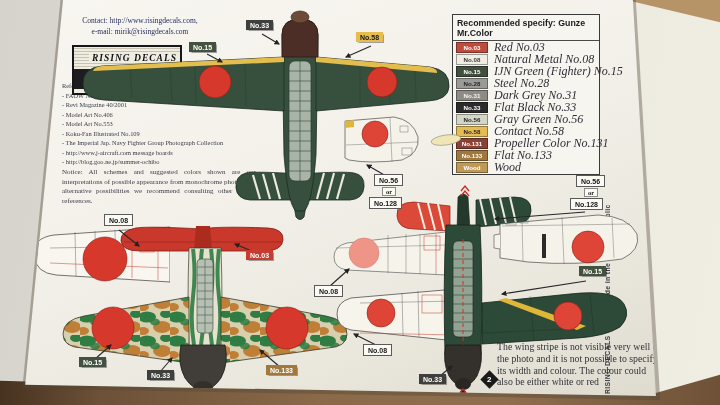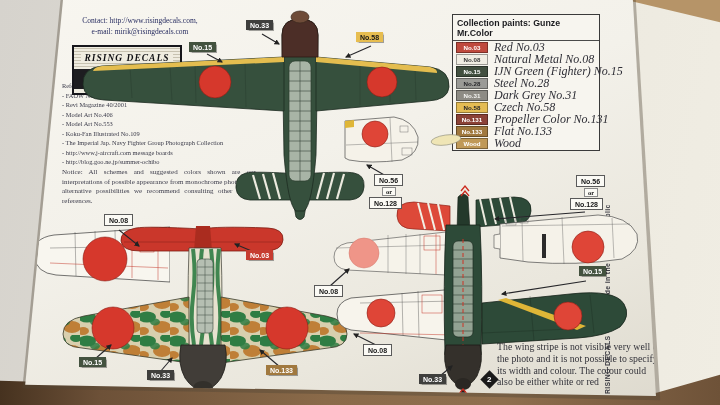--- a/index.html
+++ b/index.html
@@ -18,21 +18,21 @@
   .sheet{position:absolute;inset:0;z-index:3;
     clip-path:polygon(8.75% 0,87.9% 0,91.1% 97.8%,3.5% 95%);
     background:linear-gradient(160deg,#f8f6f0 0%,#f3f1ea 40%,#eae7dd 72%,#dcd8cc 100%);}
   .abs{position:absolute;}
   .art{position:absolute;z-index:10;}
   .overlay{position:absolute;left:0;top:0;z-index:20;}
   
   .contact{left:74px;top:15px;width:132px;text-align:center;
     font-weight:normal;font-size:7.5px;line-height:11px;color:#272c60;}
   .logo{left:72px;top:45px;width:106px;height:46px;border:2px solid #16161b;background:#efece0;z-index:5;}
-  .logo-top{height:22px;display:flex;align-items:center;justify-content:center;
+  .logo-top{height:22px;display:flex;align-items:center;justify-content:flex-end;
     background:repeating-linear-gradient(0deg,#efece0 0 2px,#c7c2b1 2px 3px);}
   .logo-top span{font:italic bold 9.5px "Liberation Serif",serif;letter-spacing:1px;color:#101014;
     background:#efece0;padding:0 3px;white-space:nowrap;}
   .logo-bottom{height:20px;background:#1d1d20;display:flex;align-items:center;justify-content:center;}
   .refs{left:62px;top:81px;width:200px;font-size:6.4px;line-height:9.5px;color:#3b3b4a;}
   .notice{left:62px;top:168px;width:194px;font-size:7px;line-height:9.7px;
     text-align:justify;color:#3b3b4a;}
   .paint-table{left:452px;top:14px;width:146px;border:1.2px solid #3a3a3a;background:#f7f5ef;z-index:6;}
   .pt-title{font:bold 8.8px "Liberation Sans",sans-serif;color:#1b1b1f;
     padding:3px 3px 2px 4px;border-bottom:1px solid #4a4a4a;}
@@ -97,21 +97,21 @@
       <div>- Model Art No.553</div>
       <div>- Koku-Fan Illustrated No.109</div>
       <div>- The Imperial Jap. Navy Fighter Group Photograph Collection</div>
       <div>- http://www.j-aircraft.com message boards</div>
       <div>- http://blog.goo.ne.jp/summer-ochibo</div>
     </div>
 
     <div class="abs notice">Notice: All schemes and suggested colors shown are our interpretations of possible appearance from monochrome photos. For alternative possibilities we recommend consulting other related references.</div>
 
     <div class="abs paint-table">
-      <div class="pt-title">Collection paints: Gunze Mr.Color</div>
+      <div class="pt-title">Recommended specify: Gunze Mr.Color</div>
       <div class="pt-row">
           <span class="pt-chip" style="background: rgb(191, 74, 62); color: rgb(255, 255, 255);">No.03</span>
           <span class="pt-name">Red No.03</span>
         </div>
       <div class="pt-row">
           <span class="pt-chip" style="background: rgb(240, 237, 227); color: rgb(58, 58, 58);">No.08</span>
           <span class="pt-name">Natural Metal No.08</span>
         </div>
       <div class="pt-row">
           <span class="pt-chip" style="background: rgb(65, 79, 63); color: rgb(255, 255, 255);">No.15</span>
@@ -119,22 +119,30 @@
         </div>
       <div class="pt-row">
           <span class="pt-chip" style="background: rgb(154, 154, 150); color: rgb(38, 38, 42);">No.28</span>
           <span class="pt-name">Steel No.28</span>
         </div>
       <div class="pt-row">
           <span class="pt-chip" style="background: rgb(141, 139, 132); color: rgb(245, 245, 242);">No.31</span>
           <span class="pt-name">Dark Grey No.31</span>
         </div>
       <div class="pt-row">
+          <span class="pt-chip" style="background: rgb(43, 43, 43); color: rgb(255, 255, 255);">No.33</span>
+          <span class="pt-name">Flat Black No.33</span>
+        </div>
+      <div class="pt-row">
+          <span class="pt-chip" style="background: rgb(211, 213, 197); color: rgb(38, 38, 42);">No.56</span>
+          <span class="pt-name">Gray Green No.56</span>
+        </div>
+      <div class="pt-row">
           <span class="pt-chip" style="background: rgb(228, 188, 84); color: rgb(38, 38, 42);">No.58</span>
-          <span class="pt-name">Czech No.58</span>
+          <span class="pt-name">Contact No.58</span>
         </div>
       <div class="pt-row">
           <span class="pt-chip" style="background: rgb(139, 65, 54); color: rgb(255, 255, 255);">No.131</span>
           <span class="pt-name">Propeller Color No.131</span>
         </div>
       <div class="pt-row">
           <span class="pt-chip" style="background: rgb(160, 120, 62); color: rgb(255, 255, 255);">No.133</span>
           <span class="pt-name">Flat No.133</span>
         </div>
       <div class="pt-row">

